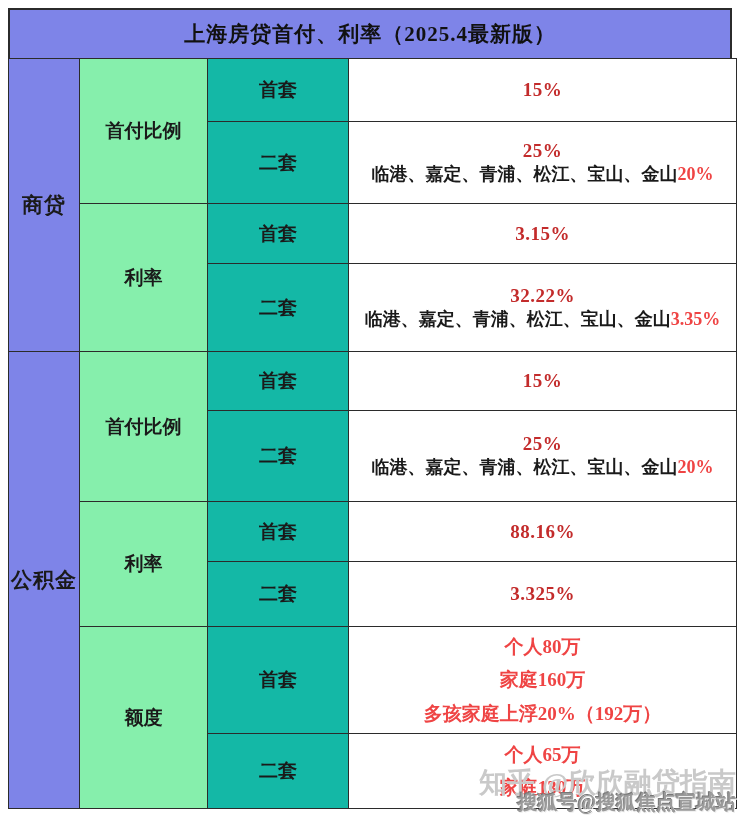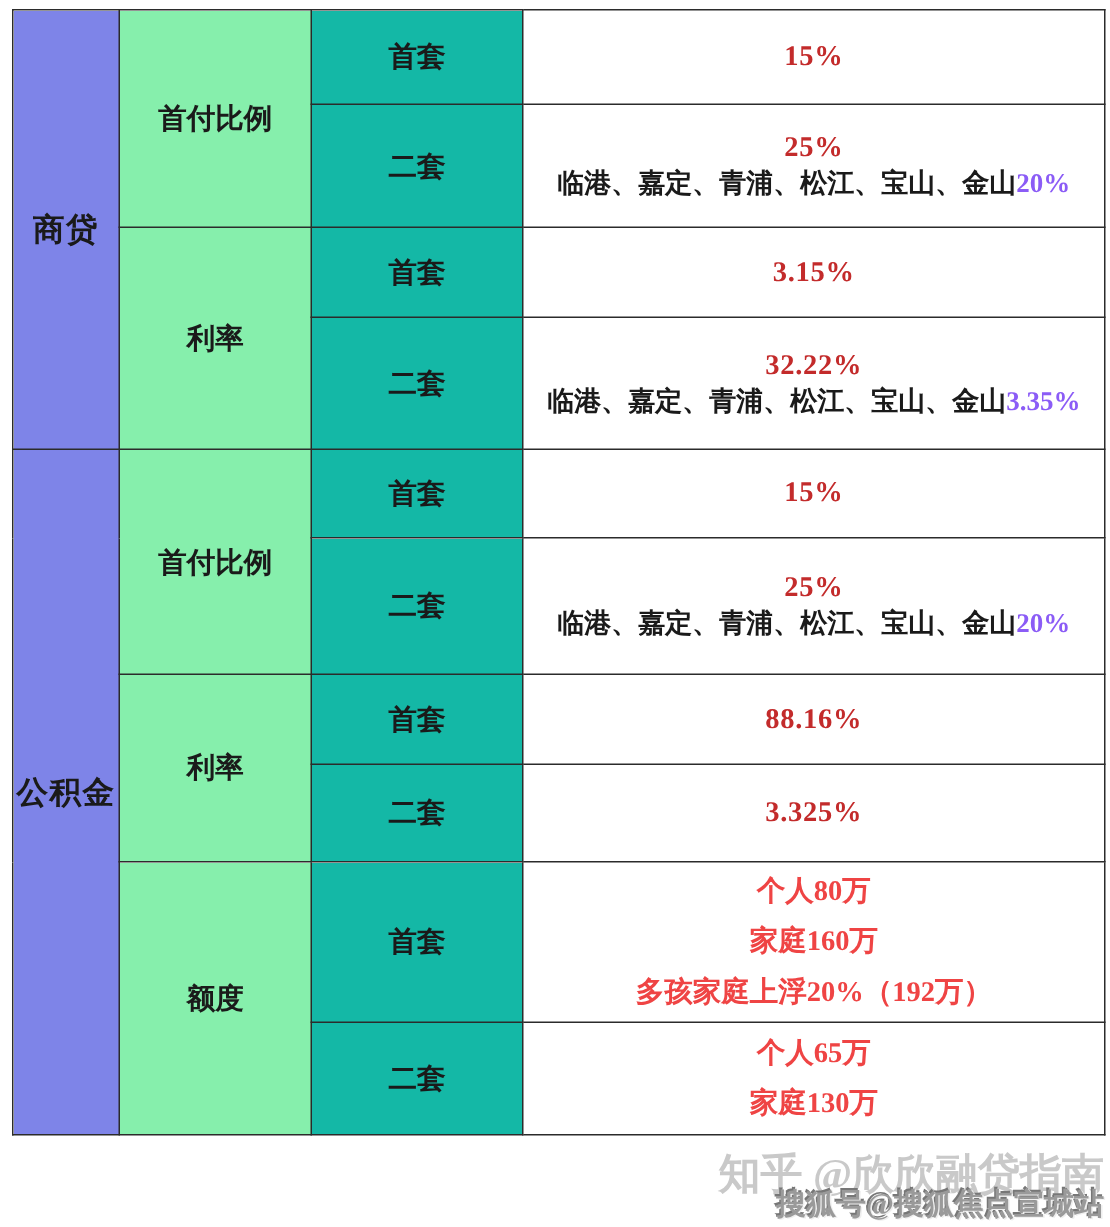--- a/index.html
+++ b/index.html
@@ -54,21 +54,21 @@
   }
   td.val{
     width:387px;
     background:#fff;
   }
   .val-inner{
     display:flex;flex-direction:column;
     justify-content:space-evenly;align-items:center;
     height:100%;
   }
-  .red{color:#8b5cf6;}
+  .red{color:#ef4444;}
   .pct{font-size:19px;font-weight:700;color:#c32b2b;letter-spacing:0.5px;}
   .note{font-size:18px;font-weight:700;color:#1a1a1a;white-space:nowrap;}
   .vline{font-size:19px;font-weight:700;color:#ef4444;line-height:1.75;}
   .watermark-zhihu{
     position:absolute;
     right:4px;top:764px;
     font-size:28px;font-weight:700;
     color:#c9c9c9;
     white-space:nowrap;
     pointer-events:none;
@@ -81,20 +81,21 @@
     text-shadow:1px 1px 0 #efefef,-1px -1px 0 #777;
     white-space:nowrap;
     pointer-events:none;
   }
 </style>
 </head>
 <body>
 
 <div class="page">
 
+  <div class="title-bar">上海房贷首付、利率（2025.4最新版）</div>
 
   <table class="rate-table">
 
     <tbody>
         <tr style="height:63px;">
       <td class="cat" rowspan="4">商贷</td>
       <td class="group" rowspan="2">首付比例</td>
       <td class="tier">首套</td>
       <td class="val">
         <div class="val-inner">

